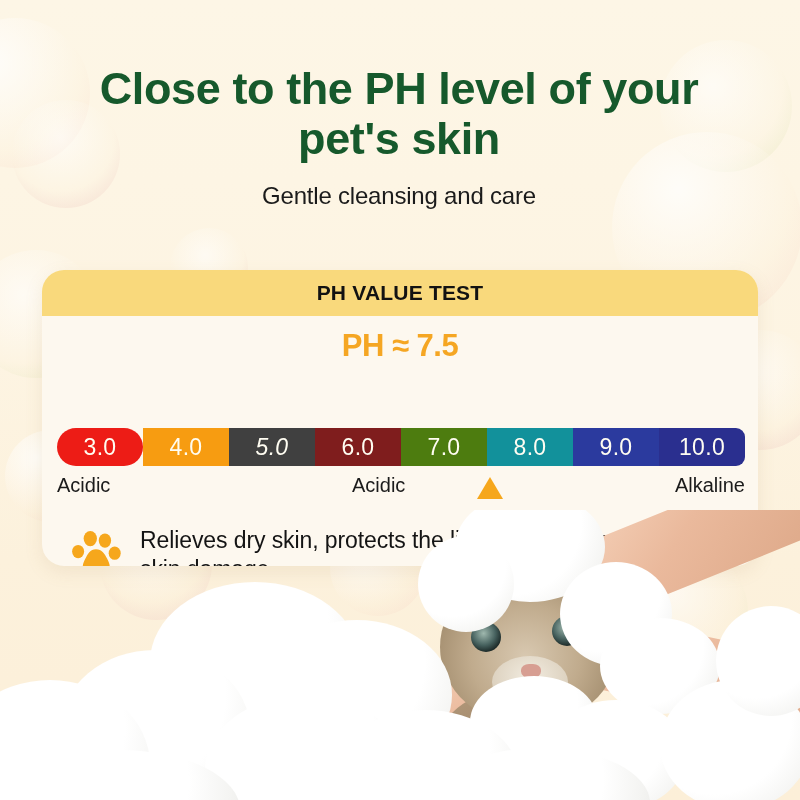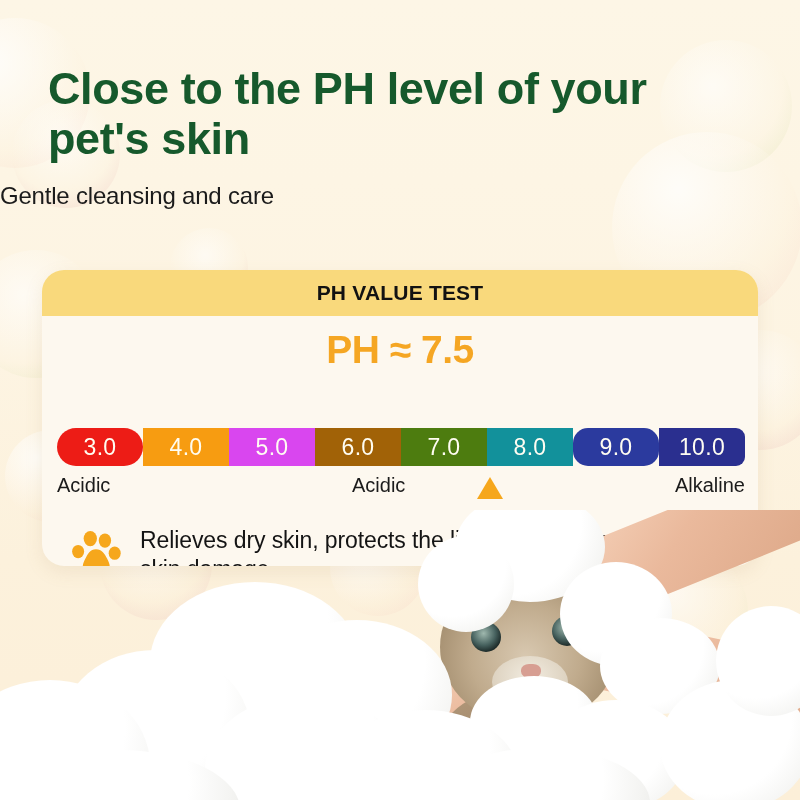--- a/index.html
+++ b/index.html
@@ -27,22 +27,22 @@
     border-radius: 50%;
     pointer-events: none;
   }
   .bub-a { background: radial-gradient(circle at 35% 30%, rgba(255,255,255,.75), rgba(253,240,218,.15) 62%, rgba(247,214,198,.30) 84%, rgba(255,255,255,0) 100%); }
   .bub-b { background: radial-gradient(circle at 40% 35%, rgba(255,255,255,.6), rgba(252,244,226,.1) 60%, rgba(222,226,178,.35) 86%, rgba(255,255,255,0) 100%); }
   .bub-c { background: radial-gradient(circle at 45% 35%, rgba(255,255,255,.55), rgba(253,240,218,.08) 58%, rgba(236,198,190,.40) 88%, rgba(255,255,255,0) 100%); }
 
   
   .head-wrap {
     position: absolute;
-    top: 64px; left: 0; width: 782px;
-    text-align: left;
+    top: 64px; left: 8px; width: 782px;
+    text-align: center;
   }
   .title {
     color: #16592c;
     font-size: 45px;
     font-weight: 700;
     line-height: 50px;
     letter-spacing: -0.4px;
     padding: 0 48px;
   }
   .subtitle {
@@ -80,21 +80,21 @@
   }
   .card-body {
     position: relative;
     height: 250px;
   }
 
   .ph-readout {
     text-align: center;
     margin-top: 12px;
     color: #f5a623;
-    font-size: 39px;
+    font-size: 31px;
     font-weight: 700;
     letter-spacing: -0.5px;
   }
 
   
   .scale-wrap {
     position: absolute;
     left: 15px;
     top: 100px;
     width: 688px;
@@ -207,25 +207,25 @@
     </div>
 
     <div class="card-body">
 
       <div class="ph-readout">PH ≈ 7.5</div>
 
       <div class="scale-wrap">
         <div class="scale-bar" id="scale-bar">
             <div class="seg" style="background: rgb(237, 28, 22); border-radius: 19px;">3.0</div>
             <div class="seg" style="background: rgb(247, 156, 17);">4.0</div>
-            <div class="seg" style="background: #d946ef;">5.0</div>
-            <div class="seg" style="background: #a16207;">6.0</div>
+            <div class="seg" style="background: #404040; font-style: italic;">5.0</div>
+            <div class="seg" style="background: #7f1d1d;">6.0</div>
             <div class="seg" style="background: #4d7c0f;">7.0</div>
             <div class="seg" style="background: rgb(18, 145, 155);">8.0</div>
-            <div class="seg" style="background: rgb(43, 58, 158); border-radius: 15px;">9.0</div>
+            <div class="seg" style="background: rgb(43, 58, 158);">9.0</div>
             <div class="seg" style="background: rgb(42, 47, 143);">10.0</div>
           </div>
 
         <div class="scale-labels">
           <span class="sc-label lbl-acidic">Acidic</span>
           <span class="sc-label lbl-neutral">Acidic</span>
           <span class="sc-label lbl-alkaline">Alkaline</span>
           <div class="marker" style="border-bottom-color: rgb(246, 167, 28);"></div>
         </div>
       </div>

